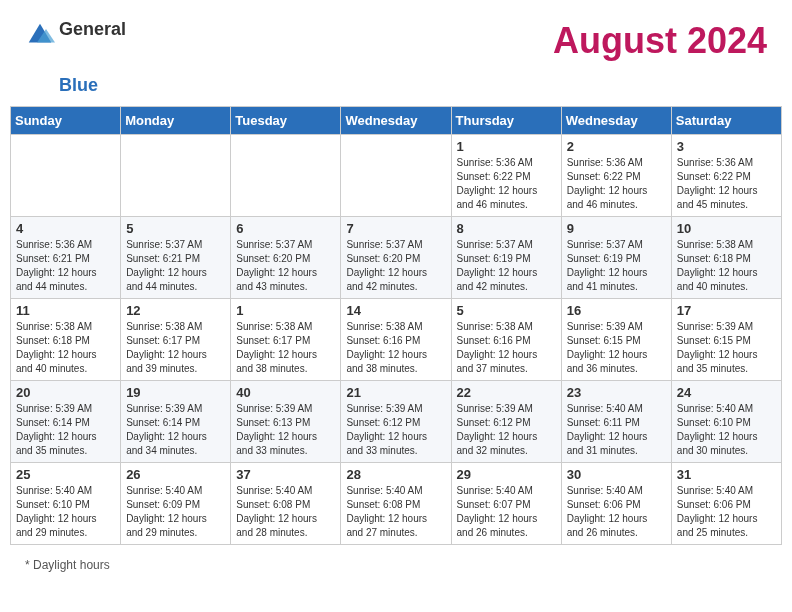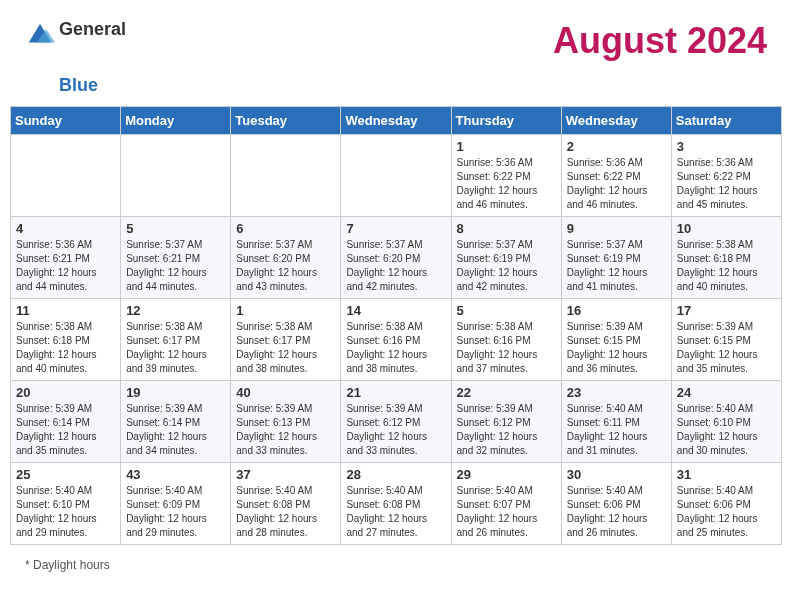--- a/index.html
+++ b/index.html
@@ -241,21 +241,21 @@
           <span class="day-number">24</span>
           <div class="day-info">Sunrise: 5:40 AM<br>Sunset: 6:10 PM<br>Daylight: 12 hours and 30 minutes.</div>
         </td>
       </tr>
       <tr>
         <td>
           <span class="day-number">25</span>
           <div class="day-info">Sunrise: 5:40 AM<br>Sunset: 6:10 PM<br>Daylight: 12 hours and 29 minutes.</div>
         </td>
         <td>
-          <span class="day-number">43</span>
+          <span class="day-number">26</span>
           <div class="day-info">Sunrise: 5:40 AM<br>Sunset: 6:09 PM<br>Daylight: 12 hours and 29 minutes.</div>
         </td>
         <td>
           <span class="day-number">37</span>
           <div class="day-info">Sunrise: 5:40 AM<br>Sunset: 6:08 PM<br>Daylight: 12 hours and 28 minutes.</div>
         </td>
         <td>
           <span class="day-number">28</span>
           <div class="day-info">Sunrise: 5:40 AM<br>Sunset: 6:08 PM<br>Daylight: 12 hours and 27 minutes.</div>
         </td>

